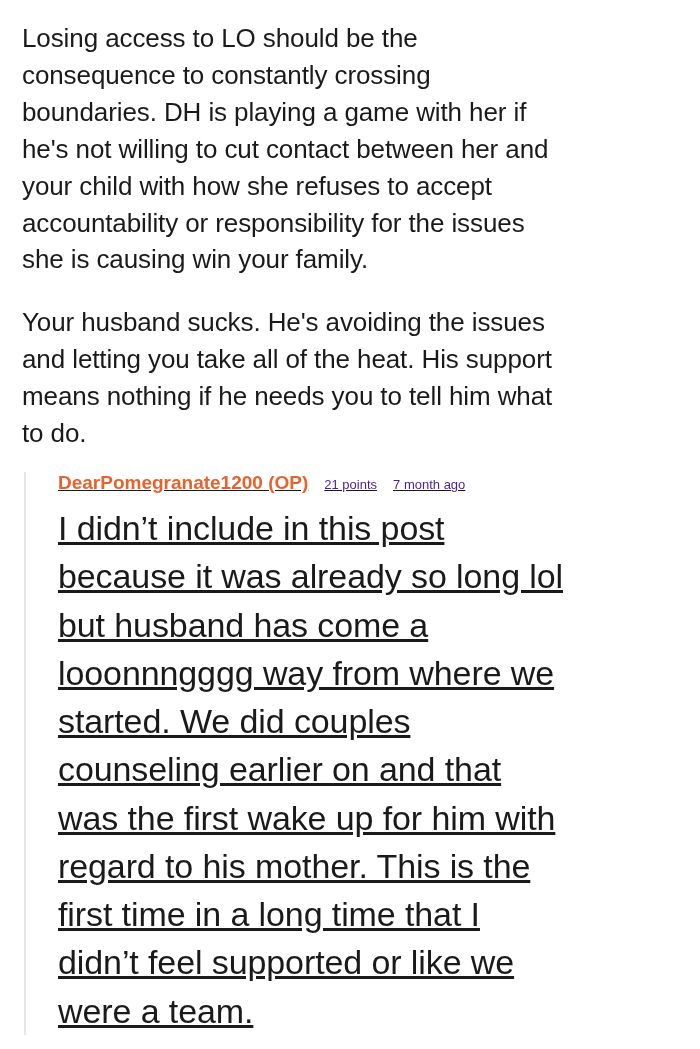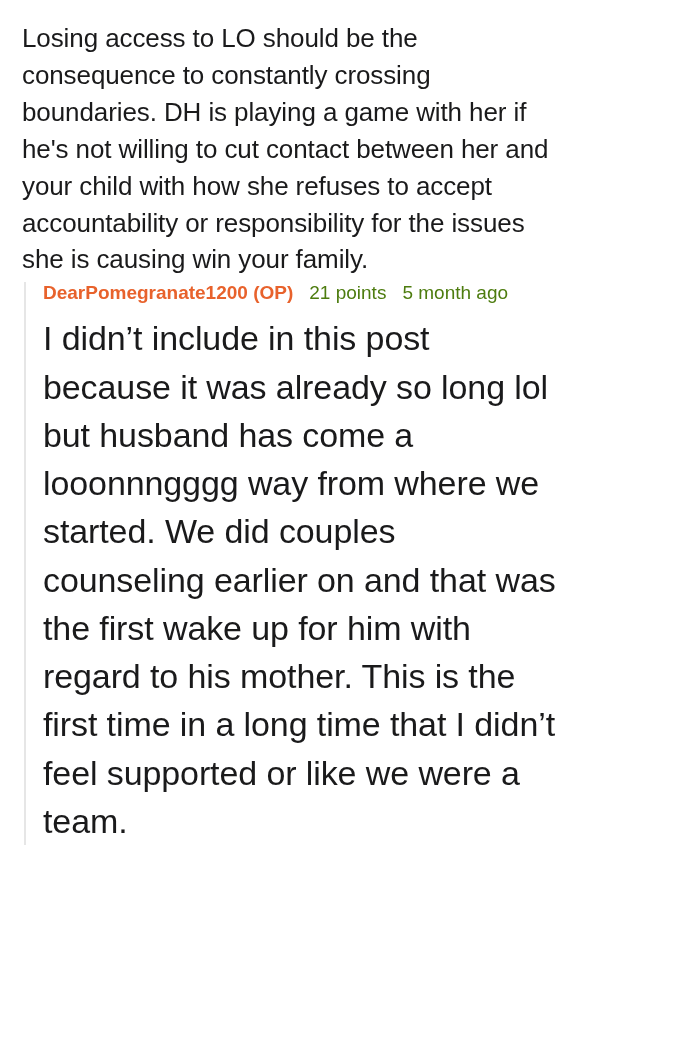--- a/index.html
+++ b/index.html
@@ -25,65 +25,67 @@
     margin: 0 0 26px 0;
     font-size: 26px;
     line-height: 1.42;
     color: #1a1a1b;
     letter-spacing: -0.1px;
   }
   .comment-body p:last-child {
     margin-bottom: 0;
   }
   .reply-block {
-    margin-top: 4px;
+    margin-top: 20px;
     border-left: 2px solid #e6e6e6;
-    padding-left: 17px;
+    padding-left: 32px;
     margin-left: 2px;
+    text-decoration: underline;
   }
   .reply-meta {
     display: flex;
     align-items: baseline;
     gap: 16px;
     margin-bottom: 10px;
     white-space: nowrap;
   }
   .reply-author {
     color: #e8622c;
     font-weight: bold;
     font-size: 19px;
   }
   .reply-points, .reply-time {
-    color: #4d7c0f;
-    font-size: 19px;
+    color: #4c1d95;
+    font-size: 13px;
   }
   .reply-text p {
     margin: 0 0 24px 0;
     font-size: 34px;
     line-height: 1.42;
     color: #1a1a1b;
     letter-spacing: -0.1px;
   }
   .reply-text p:last-child {
     margin-bottom: 0;
   }
 </style>
 </head>
 <body>
 
 <div class="page">
 
   <div class="comment-body">
     <p>Losing access to LO should be the consequence to constantly crossing boundaries. DH is playing a game with her if he's not willing to cut contact between her and your child with how she refuses to accept accountability or responsibility for the issues she is causing win your family.</p>
+    <p>Your husband sucks. He's avoiding the issues and letting you take all of the heat. His support means nothing if he needs you to tell him what to do.</p>
   </div>
 
   <div class="reply-block">
     <div class="reply-meta">
       <span class="reply-author">DearPomegranate1200 (OP)</span>
       <span class="reply-points">21 points</span>
-      <span class="reply-time">5 month ago</span>
+      <span class="reply-time">7 month ago</span>
     </div>
     <div class="reply-text">
       <p>I didn’t include in this post because it was already so long lol but husband has come a looonnngggg way from where we started. We did couples counseling earlier on and that was the first wake up for him with regard to his mother. This is the first time in a long time that I didn’t feel supported or like we were a team.</p>
     </div>
   </div>
 
 </div>
 
 </body></html>

